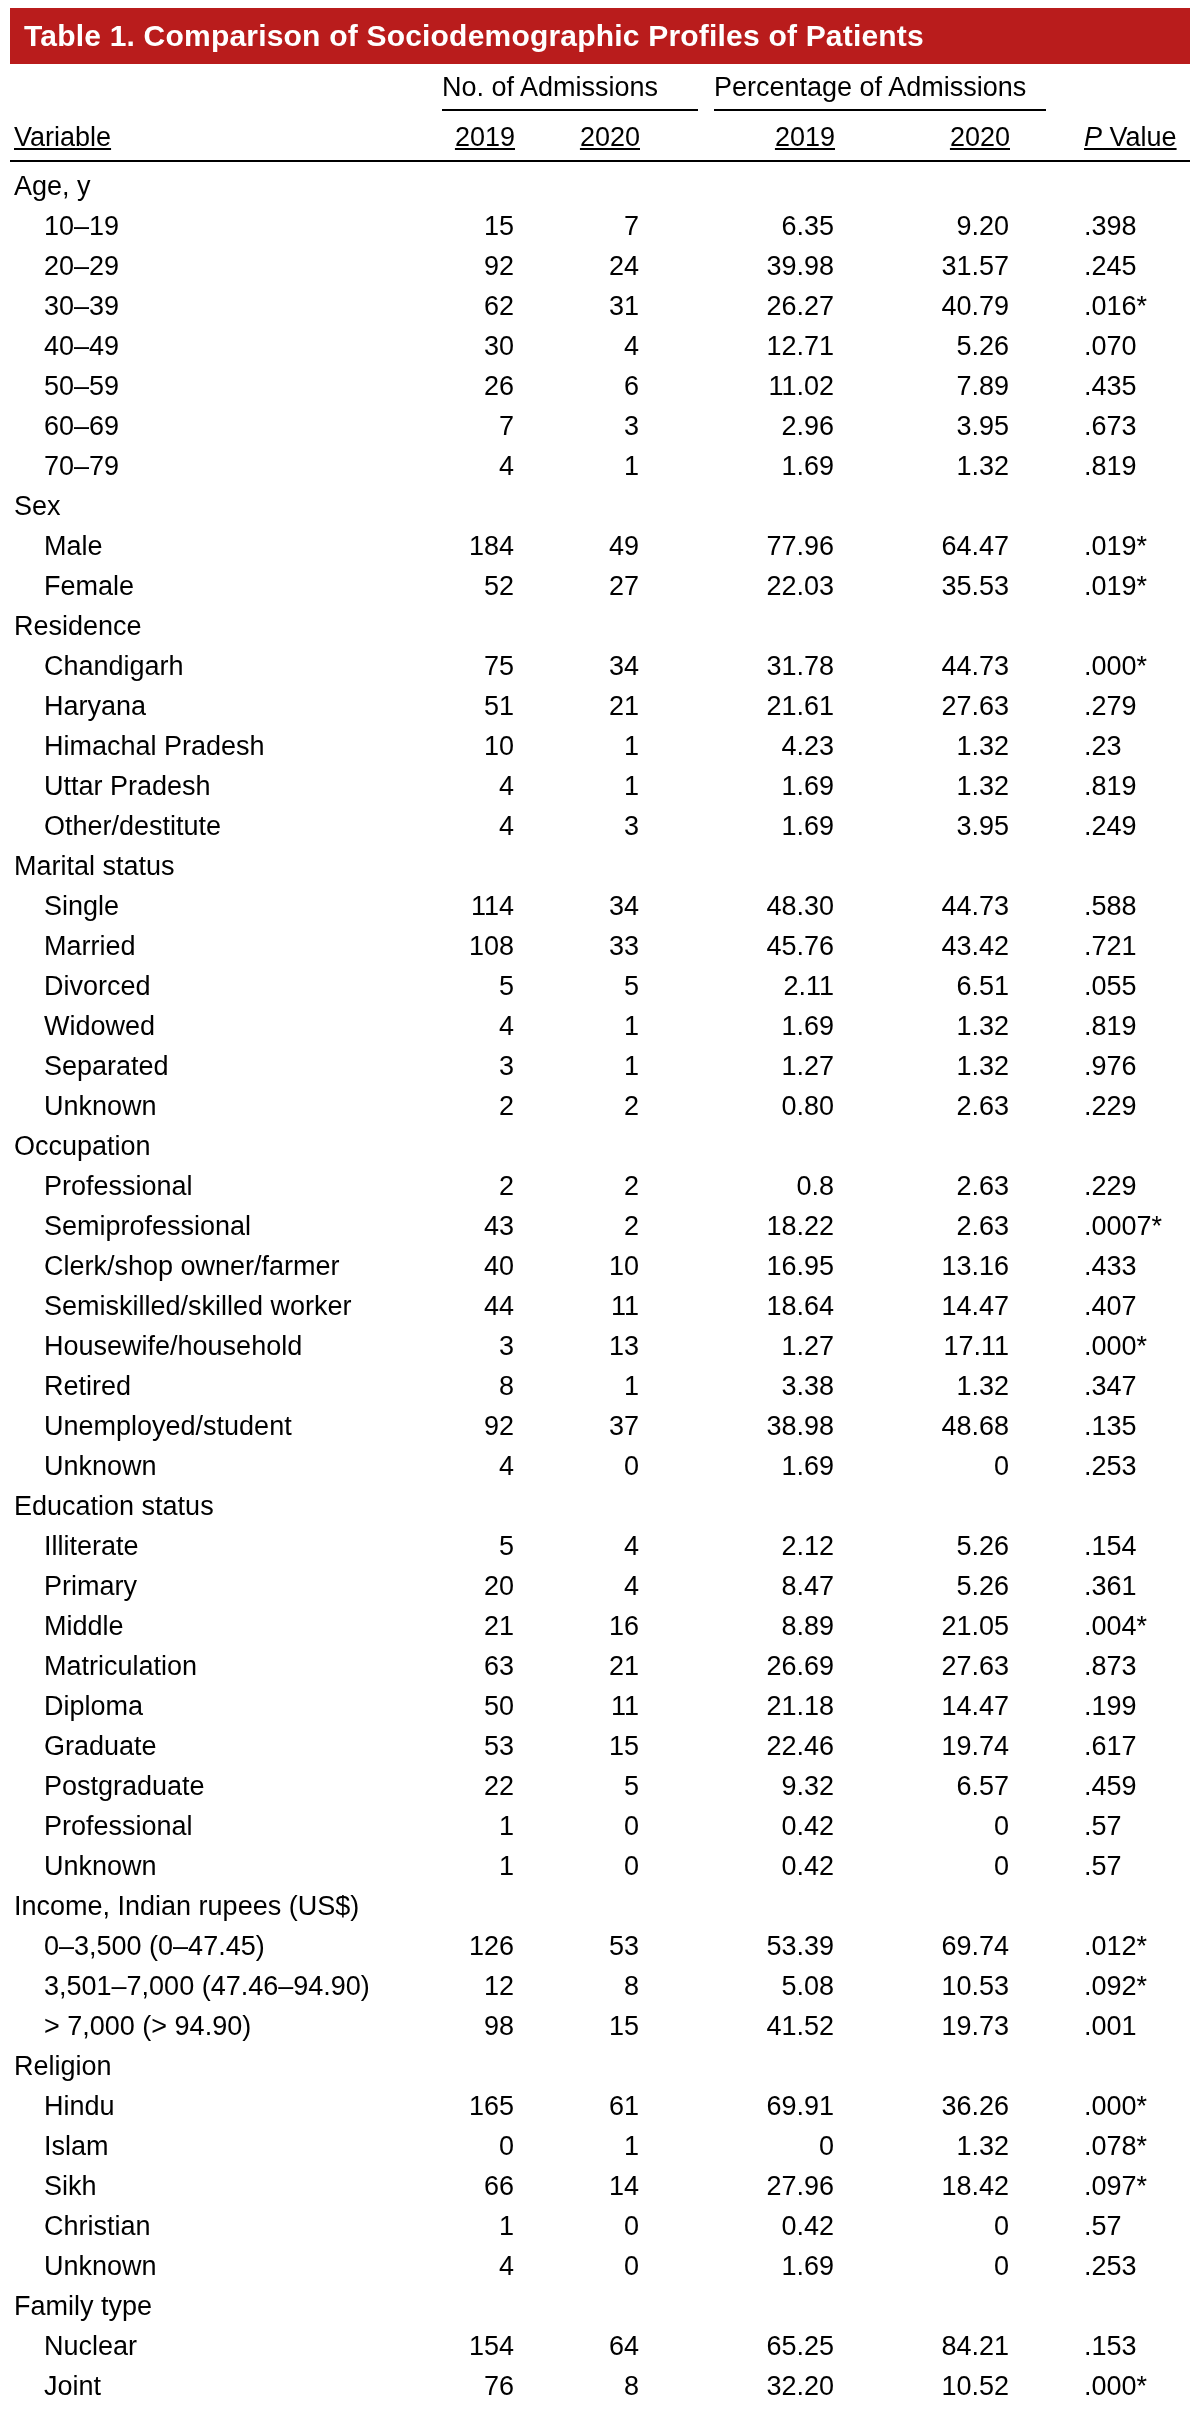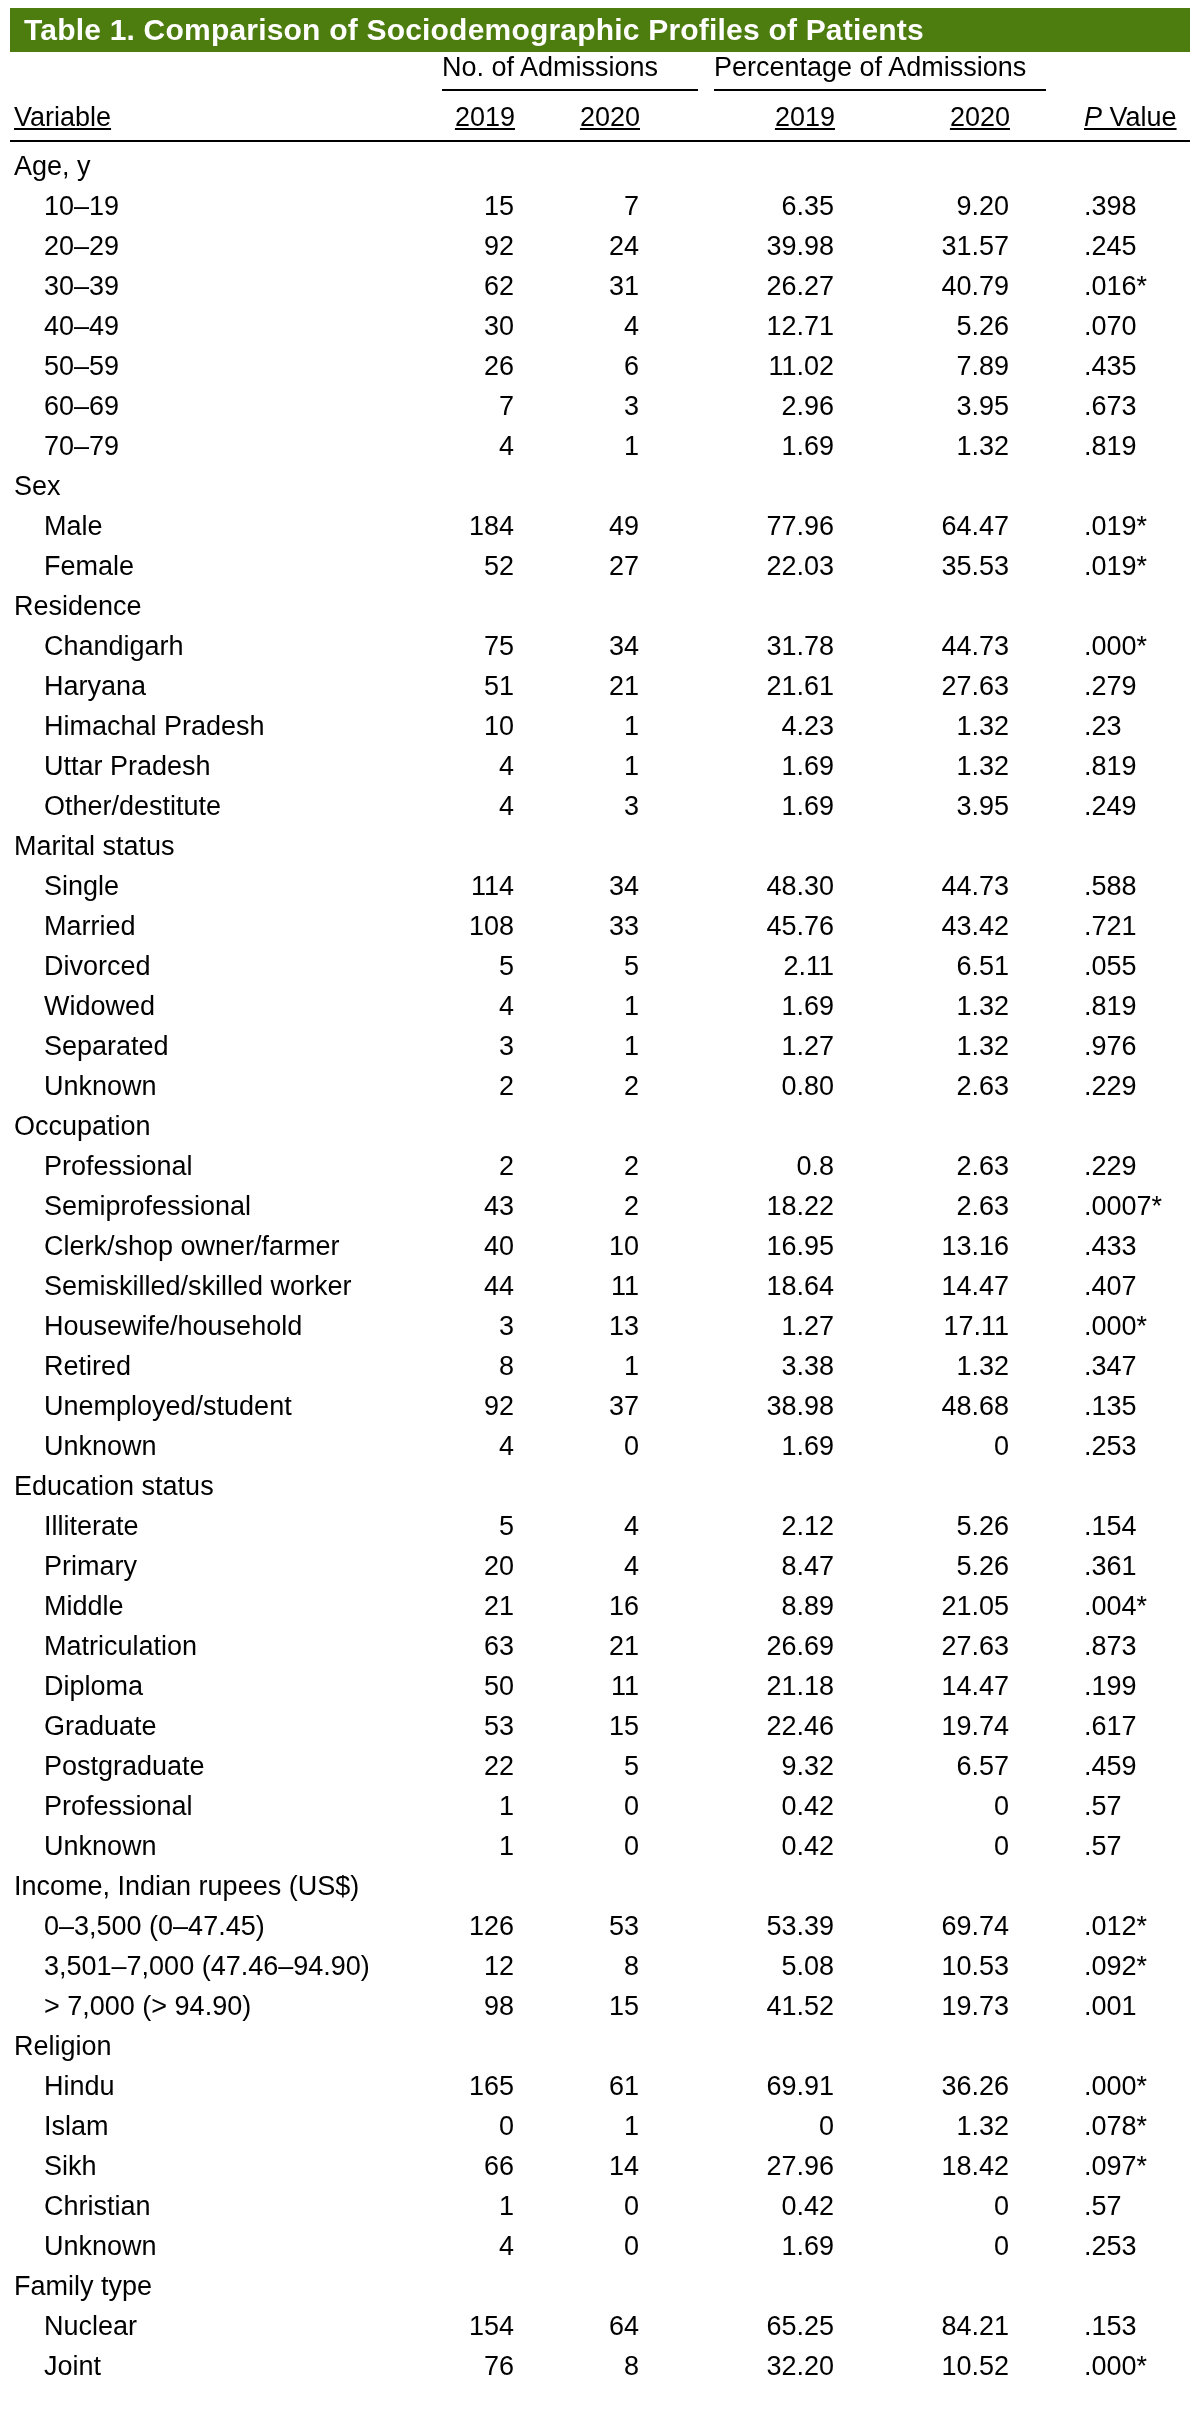--- a/index.html
+++ b/index.html
@@ -7,23 +7,23 @@
     font-family: "Liberation Sans", sans-serif;
     color: #000;
     width: 1200px;
   }
   .page {
     box-sizing: border-box;
     width: 1200px;
     padding: 8px 10px 14px 10px;
   }
   .title-bar {
-    background: #4d7c0f;
+    background: #b91c1c;
     color: #ffffff;
-    height: 44px;
+    height: 56px;
     display: flex;
     align-items: center;
     padding: 0 14px;
     box-sizing: border-box;
     text-align: right;
   }
   .title-bar .title-text {
     font-size: 30px;
     font-weight: bold;
     letter-spacing: 0.2px;
@@ -38,21 +38,21 @@
   col.c-var  { width: 425px; }
   col.c-n19  { width: 80px;  }
   col.c-n20  { width: 125px; }
   col.c-p19  { width: 195px; }
   col.c-p20  { width: 175px; }
   col.c-pv   { width: 180px; }
 
   thead th { font-weight: normal; }
 
   tr.group-row th {
-    padding-top: 0;
+    padding-top: 8px;
     text-align: left;
     vertical-align: bottom;
   }
   .group-head .u {
     display: inline-block;
     border-bottom: 2px solid #000;
     padding-bottom: 6px;
     white-space: nowrap;
   }
   .group-head.g1 .u { margin-left: 6px;  padding-right: 40px; }

